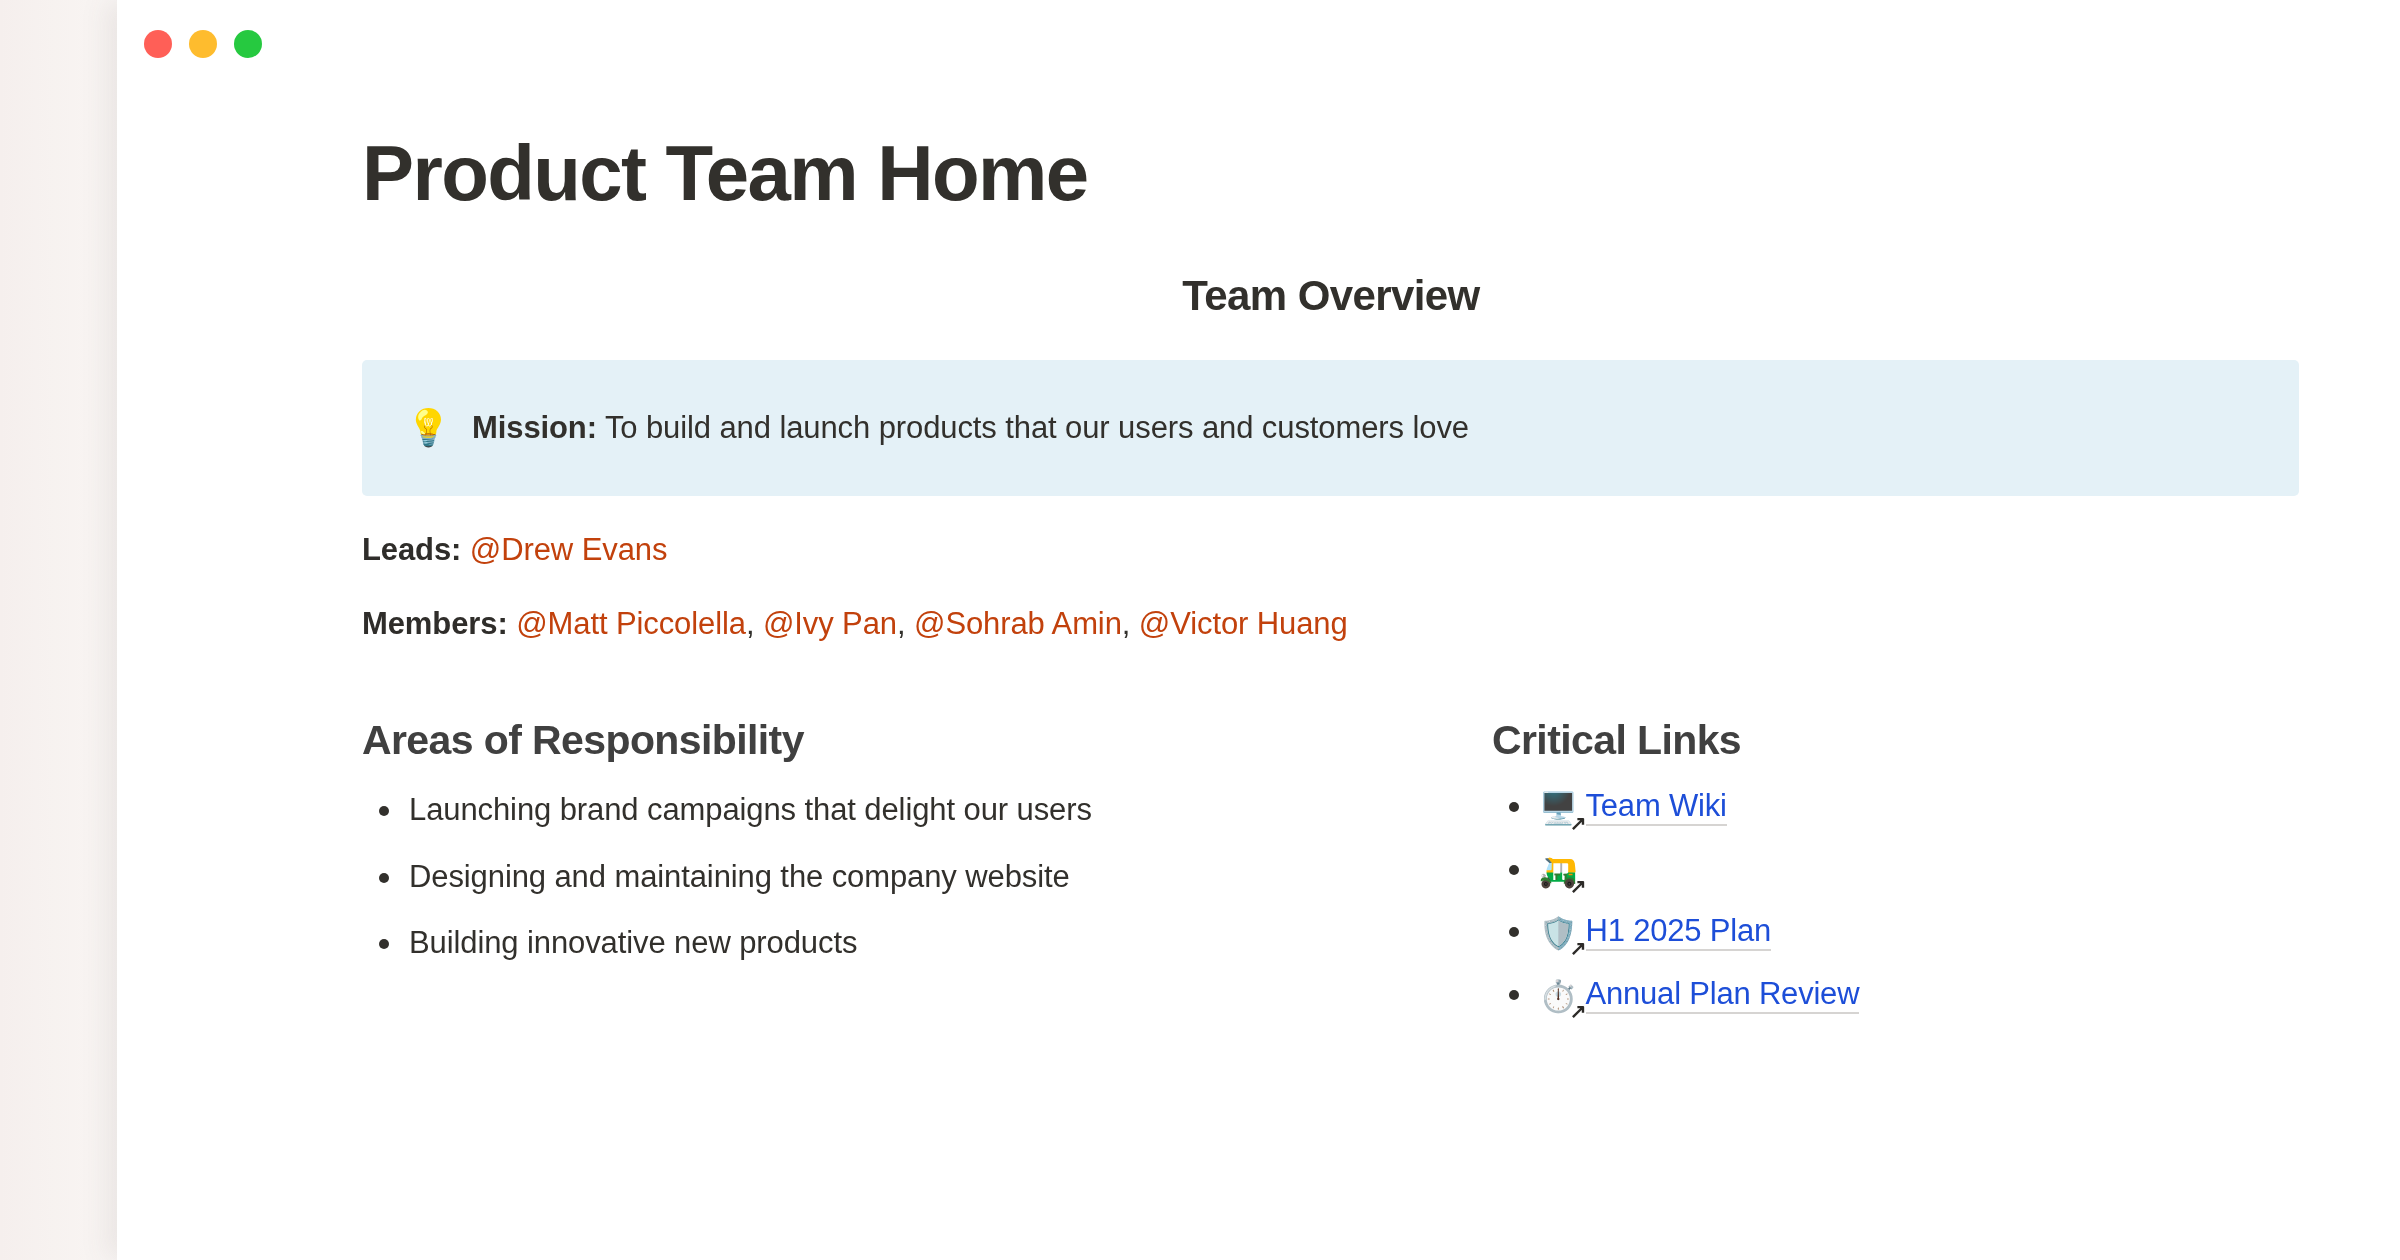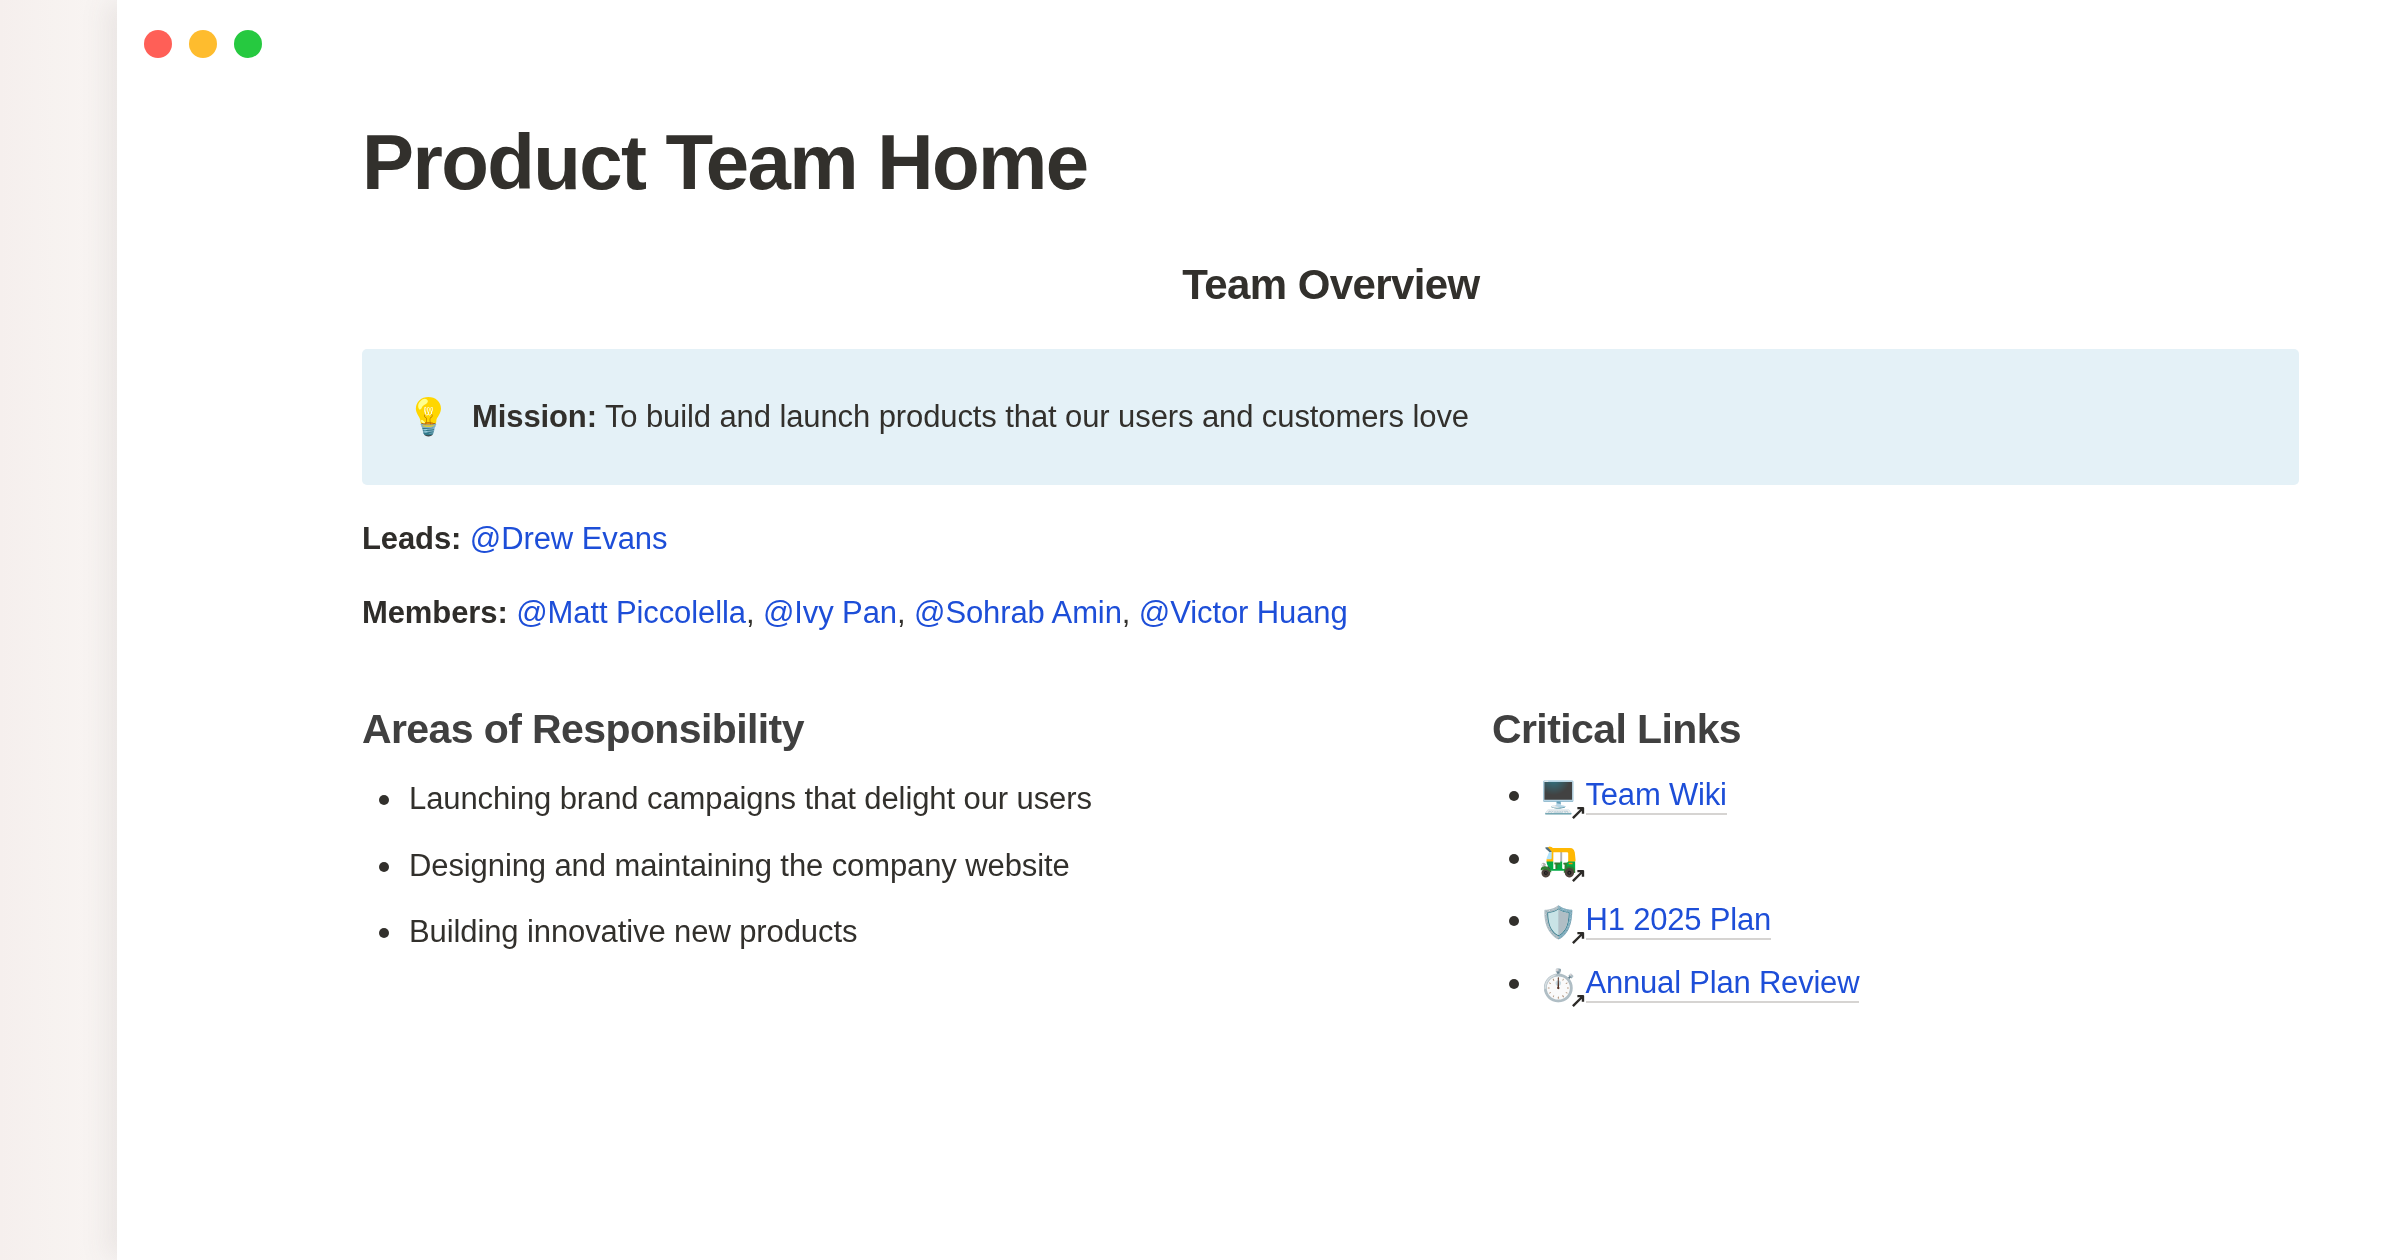--- a/index.html
+++ b/index.html
@@ -61,21 +61,21 @@
     display: block;
   }
   .tl-close  { background: #ff5f57; }
   .tl-min    { background: #febc2e; }
   .tl-max    { background: #26c940; }
 
   
   .doc {
     position: absolute;
     left: 245px;
-    top: 5px;
+    top: 16px;
     width: 1938px;
     height: 984px;
   }
 
   .page-title {
     margin: 0;
     padding-top: 118px;
     font-size: 78px;
     font-weight: 700;
     letter-spacing: -1.6px;
@@ -124,21 +124,21 @@
 
   
   .people-line {
     margin-top: 34px;
     font-size: 31px;
     line-height: 1.3;
     color: #32302c;
     letter-spacing: -0.1px;
   }
   .people-line .label { font-weight: 700; color: #2f2d2a; margin-top: 18px; }
-  .mention { color: #1d4ed8; }
+  .mention { color: #c2410c; }
   .sep { color: #32302c; }
 
   
   .columns {
     display: flex;
     margin-top: 72px;
   }
   .col-left  { width: 790px; flex: 0 0 790px; }
   .col-right { width: 880px; flex: 0 0 880px; margin-left: 340px; }
 

